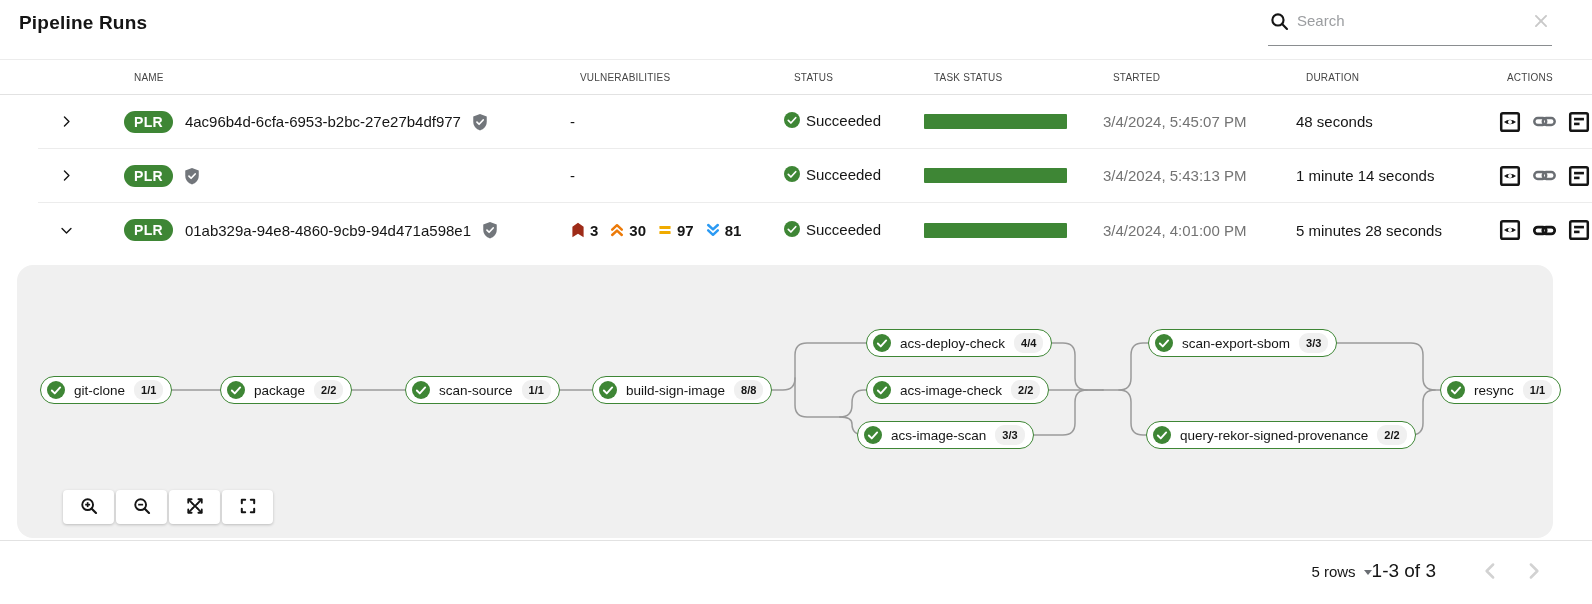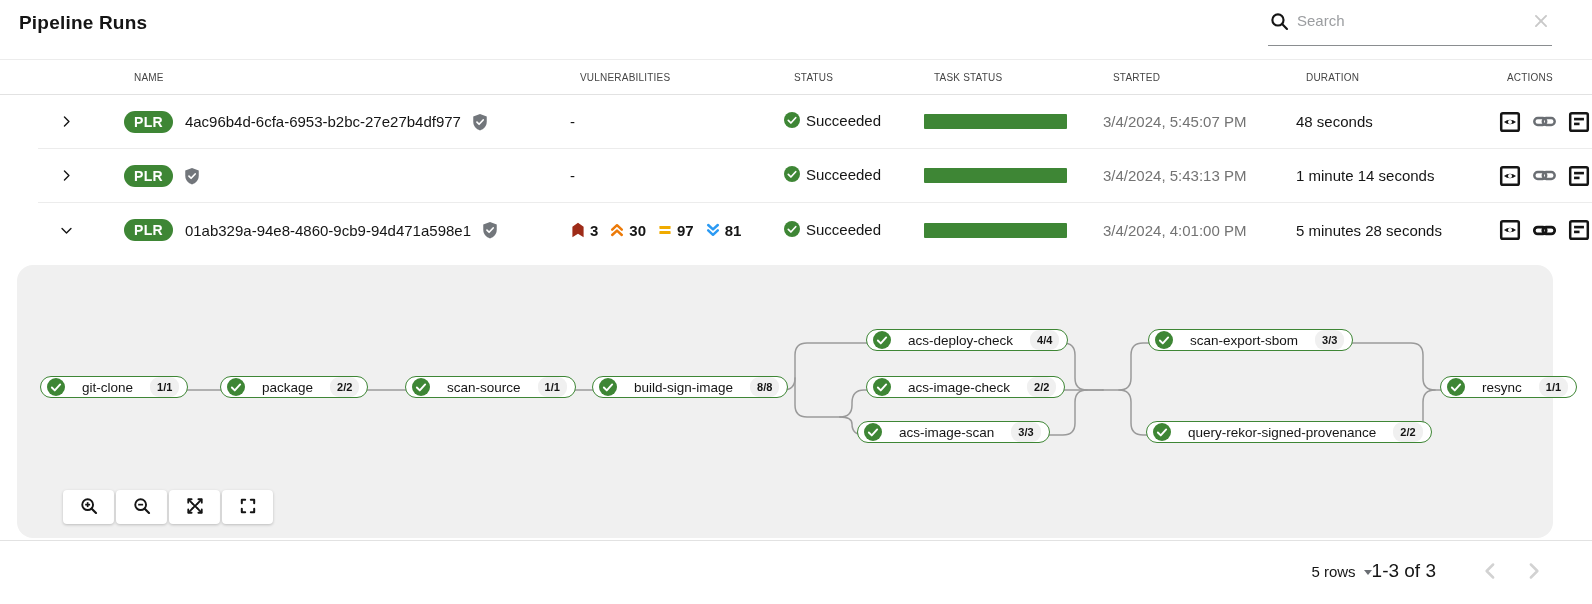--- a/index.html
+++ b/index.html
@@ -39,21 +39,21 @@
   .duration-cell { font-size:15px; }
   .actions-cell { display:flex; align-items:center; gap:8px; padding-left:7px; }
   .act-btn { background:none; border:none; cursor:pointer; display:flex; padding:2px; color:#151515; }
   .act-btn.link-gray { color:#6a6e73; }
   .act-btn.link-dark { color:#151515; }
 
   
   .expanded-wrap { border-bottom:1px solid #e2e2e2; padding:8px 0 2px 0; }
   .expanded-panel { position:relative; margin-left:17px; margin-right:39px; height:273px; background:#f0f0f0; border-radius:16px; }
   .edges { position:absolute; left:0; top:0; }
-  .task-node { position:absolute; height:22px; display:inline-flex; align-items:center; gap:17px; background:#fff; border:1.5px solid #3E8635; border-radius:14px; padding:0 8px 0 6px; cursor:pointer; }
+  .task-node { position:absolute; height:28px; display:inline-flex; align-items:center; gap:9px; background:#fff; border:1.5px solid #3E8635; border-radius:14px; padding:0 8px 0 6px; cursor:pointer; }
   .task-node .tn-label { font-size:13.5px; white-space:nowrap; }
   .tn-badge { background:#f0f0f0; color:#151515; border-radius:9px; padding:4px 7px; font-size:11px; font-weight:600; }
   .tn-check { display:flex; }
 
   .graph-controls { position:absolute; left:46px; top:225px; display:flex; gap:2px; }
   .gc-btn { width:51px; height:34px; background:#fff; border:none; border-radius:4px; box-shadow:0 1px 3px rgba(0,0,0,.22); display:flex; align-items:center; justify-content:center; cursor:pointer; color:#151515; }
 
   
   .pagination { display:flex; align-items:center; justify-content:flex-end; height:60px; padding-right:48px; gap:0; }
   .rows-select { display:flex; align-items:center; gap:8px; font-size:15px; cursor:pointer; }

